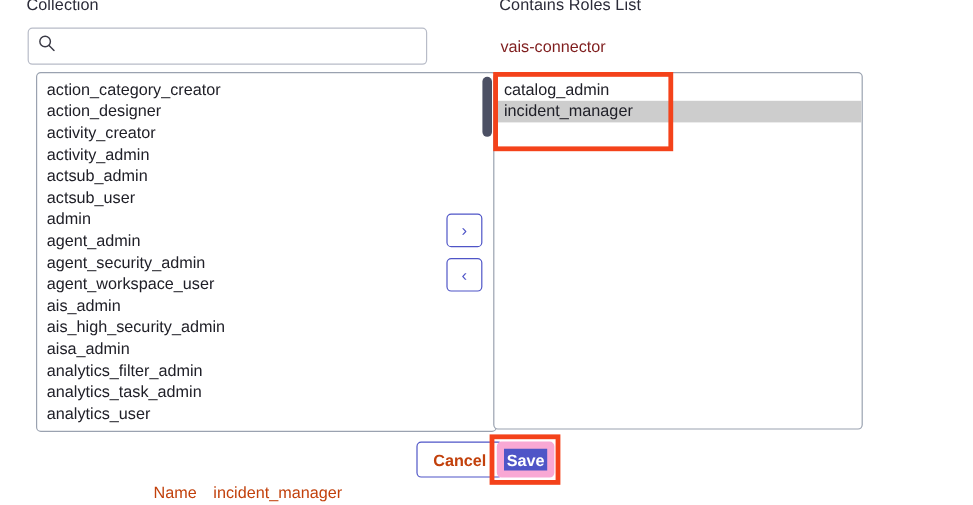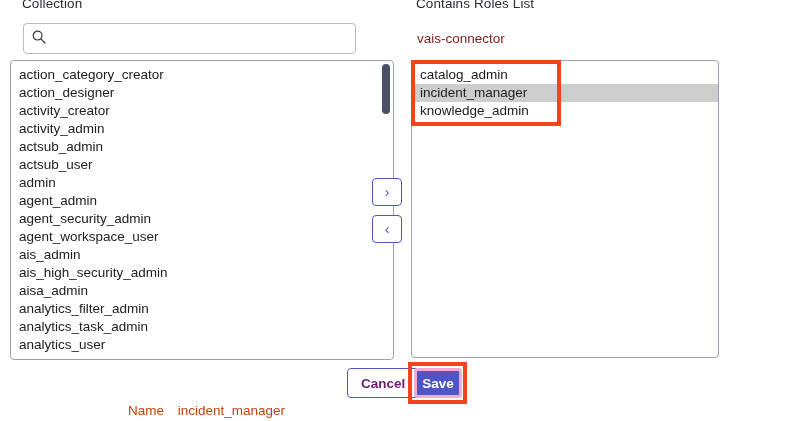--- a/index.html
+++ b/index.html
@@ -54,21 +54,21 @@
   .search-input::placeholder { color: #9aa0ae; }
 
   
   .listbox {
     position: absolute;
     border: 1px solid #9aa2b0;
     border-radius: 4px;
     background: #ffffff;
     overflow: hidden;
   }
-  #left-list  { left: 10px;  top: 60px; width: 384px; height: 300px; }
+  #left-list  { left: 30px;  top: 60px; width: 384px; height: 300px; }
   #right-list { left: 411px; top: 60px; width: 308px; height: 298px; }
 
   .list-scroll {
     position: absolute;
     left: 0; top: 0; right: 0; bottom: 0;
     overflow: hidden;
     padding-top: 5px;
   }
   .list-item {
     height: 18px;
@@ -123,25 +123,25 @@
     font-size: 13.5px;
     font-weight: 600;
     cursor: pointer;
     display: flex; align-items: center; justify-content: center;
     padding: 0 13px;
   }
   #btn-cancel {
     left: 347px; top: 368px;
     border: 1px solid #4f55c7;
     background: #ffffff;
-    color: #701a75;
+    color: #c2410c;
   }
   #btn-save {
     left: 414px; top: 368px;
-    border: 3px solid #f9a8d4;
+    border: 6px solid #f9a8d4;
     background: #4f55c7;
     color: #ffffff;
     width: 48px;
   }
 
   
   .name-row {
     position: absolute;
     left: 128px; top: 403px;
     font-size: 13.5px;
@@ -209,21 +209,20 @@
   </button>
 
   <div class="col-label" id="label-contains">Contains Roles List</div>
 
   <div class="subtitle">vais-connector</div>
 
   <div class="listbox" id="right-list">
     <div class="list-scroll" id="right-scroll">
         <div class="list-item">catalog_admin</div>
         <div class="list-item selected">incident_manager</div>
-        <div class="list-item">knowledge_admin</div>
       </div>
   </div>
 
   <button class="btn" id="btn-cancel">Cancel</button>
   <button class="btn" id="btn-save">Save</button>
 
   <div class="name-row">
     <span class="name-label">Name</span>
     <span>incident_manager</span>
   </div>

